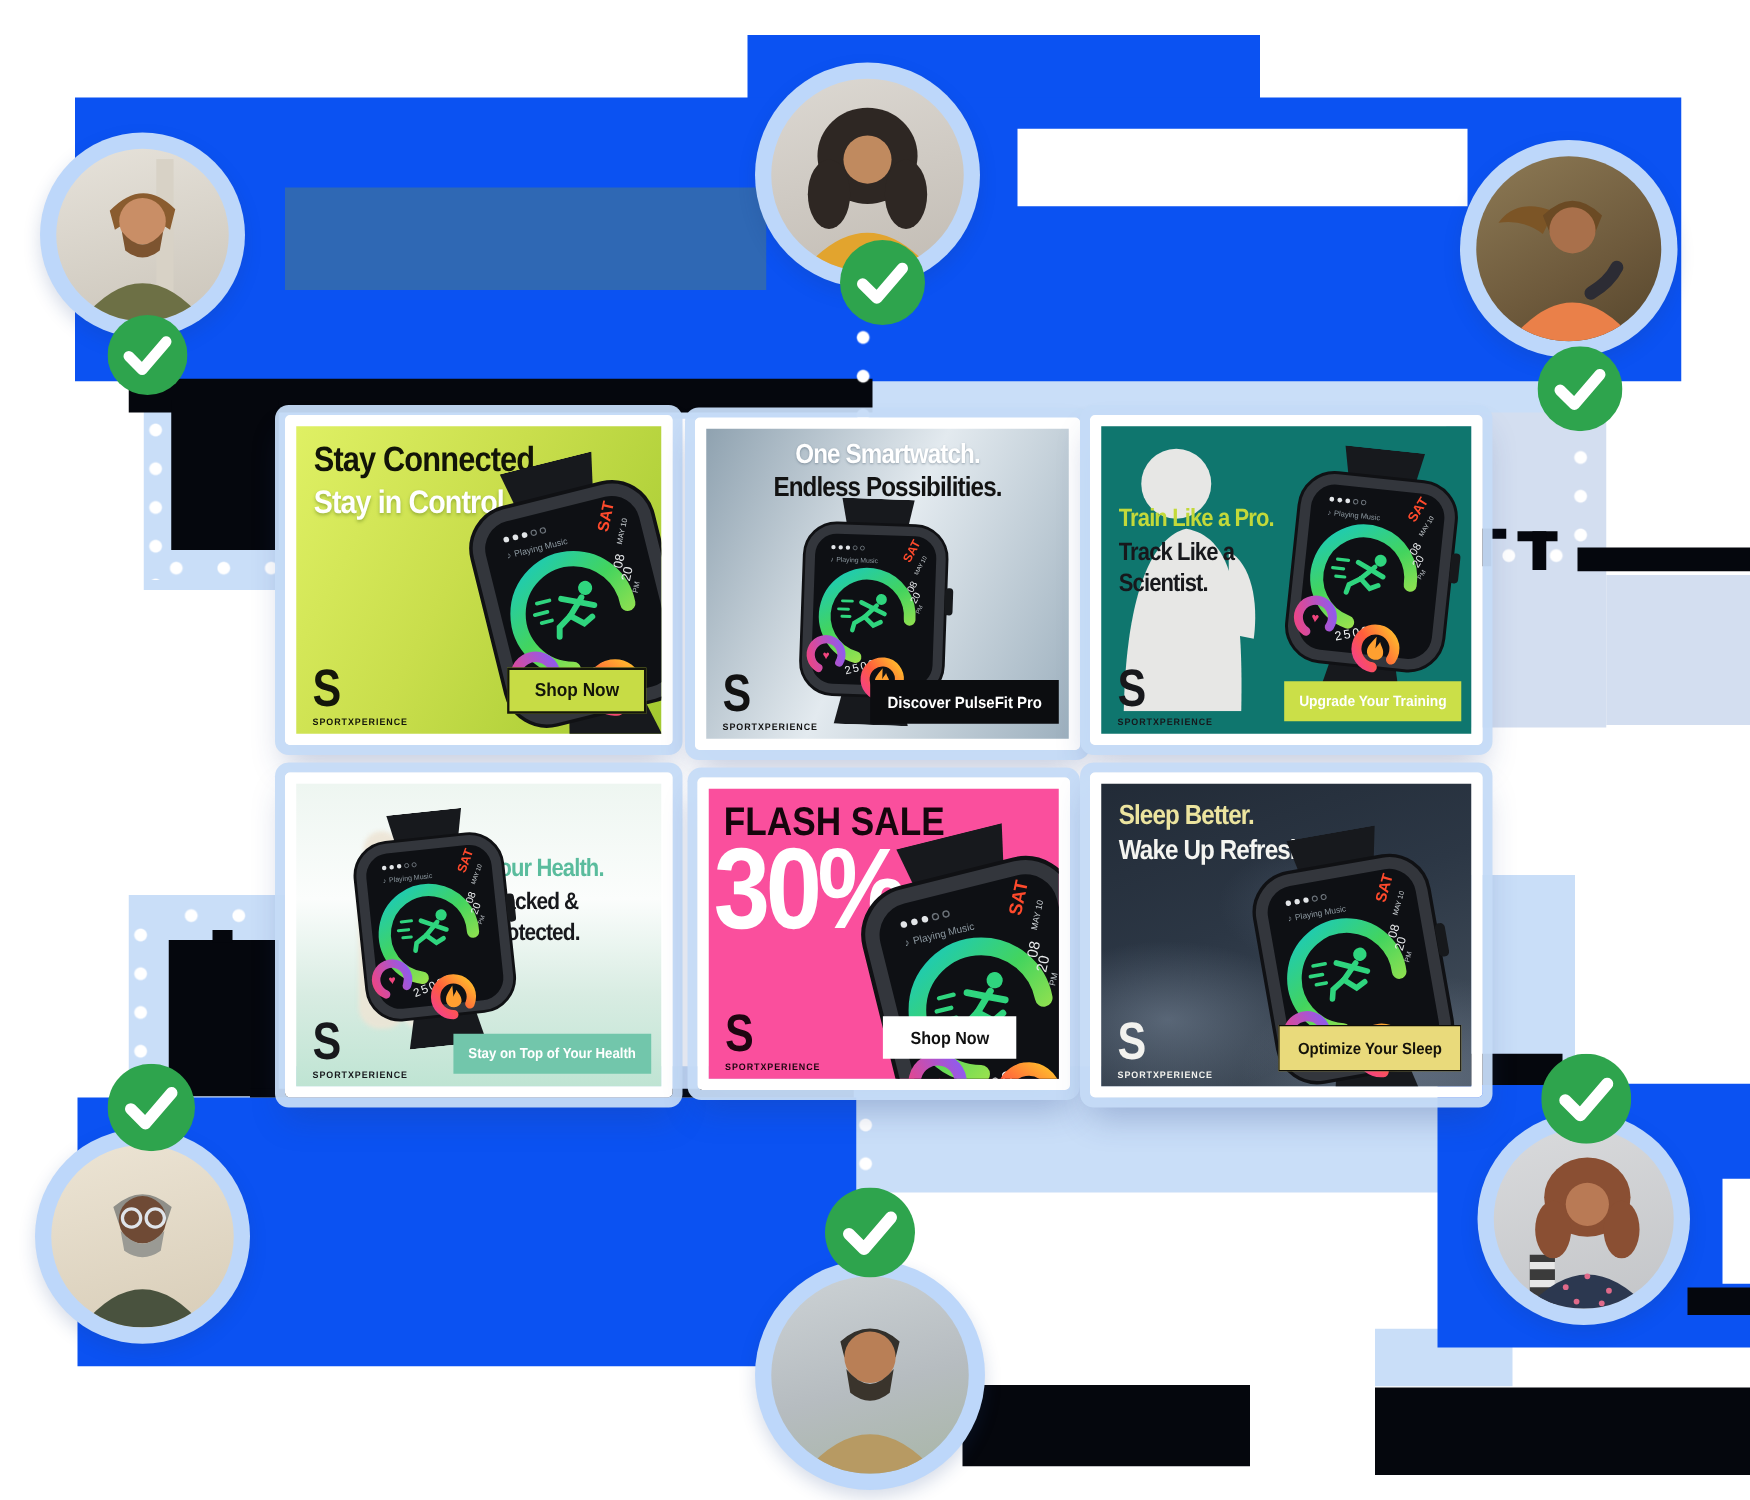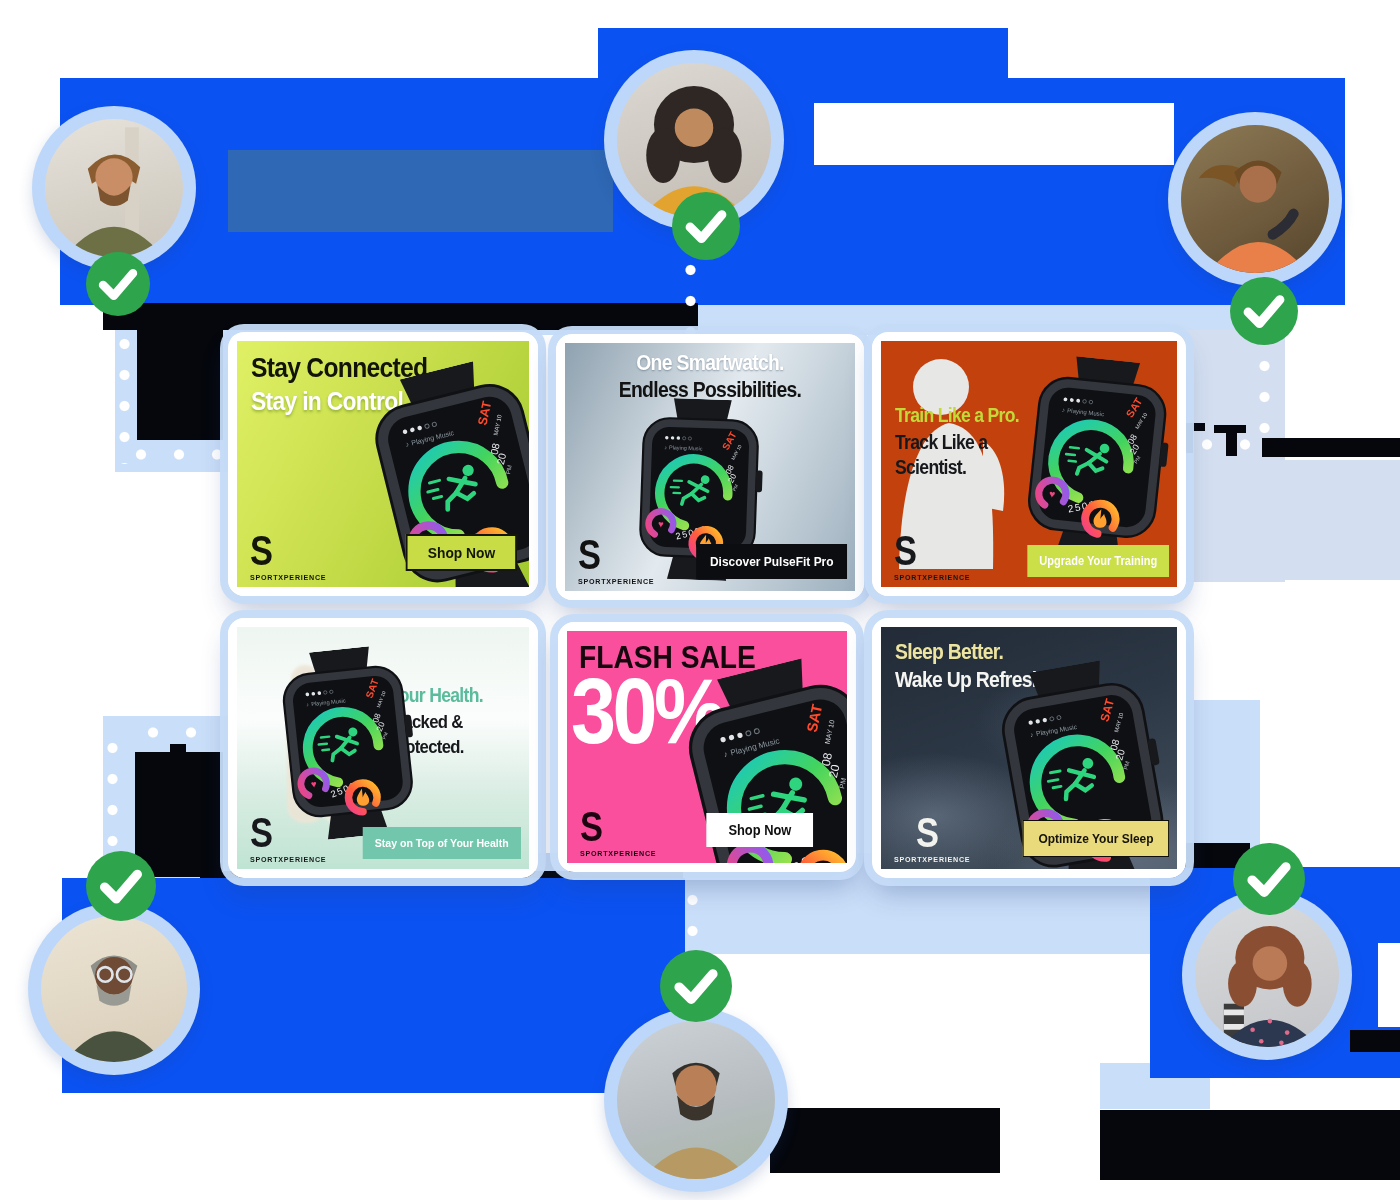--- a/index.html
+++ b/index.html
@@ -9,21 +9,21 @@
   
   .blue{background:#0b52f2;}
   .darkblue{background:#2f68b4;}
   .lightblue{background:#c9def8;}
   .whitefrag{background:#ffffff;}
   .blackfrag{background:#05070d;}
   .z1{z-index:1}.z2{z-index:2}
   .dv{position:absolute;width:13px;z-index:2;background-image:radial-gradient(circle at 6.5px 8px,#fff 4.5px,rgba(255,255,255,0) 5.6px);background-size:13px 31px;background-repeat:repeat-y;}
   .dh{position:absolute;height:13px;z-index:2;background-image:radial-gradient(circle at 7px 6.5px,#fff 4.5px,rgba(255,255,255,0) 5.6px);background-size:38px 13px;background-repeat:repeat-x;}
   
-  .card{position:absolute;z-index:3;border:9px solid #fff;border-radius:16px;
+  .card{position:absolute;z-index:3;border:9px solid #fff;border-radius:4px;
         box-shadow:0 0 0 8px rgba(197,219,247,.95), 0 16px 26px rgba(35,62,130,.28);}
   .card-inner{position:absolute;inset:0;overflow:hidden;}
   .hl{position:absolute;font-weight:700;letter-spacing:-0.8px;transform:scaleX(.88);transform-origin:left top;white-space:nowrap;line-height:1.05;}
   .hl.center{transform-origin:center top;white-space:nowrap;}
   .logo{position:absolute;left:13px;bottom:6px;line-height:1;z-index:4;}
   .logo .s{font-size:42px;font-weight:700;letter-spacing:-1px;transform:scaleX(.82);transform-origin:left bottom;display:block;}
   .logo .nm{display:block;font-size:7.5px;font-weight:700;letter-spacing:.8px;margin-top:2px;transform:scaleX(.95);transform-origin:left top;white-space:nowrap;}
   .cta{position:absolute;font-weight:700;z-index:4;white-space:nowrap;cursor:pointer;transform:scaleX(.92);transform-origin:right bottom;}
   .watch{position:absolute;z-index:2;}
   
@@ -32,21 +32,21 @@
   .c1 .h2{color:#ffffff;font-size:26px;left:14px;top:47px;text-shadow:0 2px 3px rgba(80,110,20,.45);}
   .c1 .cta{right:12px;bottom:16px;background:#c7dc45;border:2px solid #14160a;color:#14160a;font-size:15px;padding:8px 22px;}
   .c1 .logo{color:#14160a;}
   
   .c2 .card-inner{background:linear-gradient(115deg,#8fa2b0 0%,#e3eaef 48%,#9db0be 100%);}
   .c2 .h1{color:#ffffff;font-size:22px;left:50%;top:8px;transform:translateX(-50%) scaleX(.88);text-shadow:0 1px 2px rgba(40,60,80,.4);}
   .c2 .h2{color:#121212;font-size:22px;left:50%;top:35px;transform:translateX(-50%) scaleX(.88);}
   .c2 .cta{right:8px;bottom:12px;background:#0c0d10;color:#fff;font-size:13px;padding:10px 15px;}
   .c2 .logo{color:#121212;}
   
-  .c3 .card-inner{background:#c2410c;}
+  .c3 .card-inner{background:#0f766e;}
   .c3 .h1{color:#c3d93a;font-size:20px;left:14px;top:64px;}
   .c3 .h2{color:#17181c;font-size:20px;left:14px;top:89px;white-space:normal;width:135px;line-height:1.25;}
   .c3 .cta{right:8px;bottom:10px;background:#cbdf48;color:#fff;font-size:12px;padding:9px 13px;}
   .c3 .logo{color:#17181c;}
   
   .c4 .card-inner{background:linear-gradient(180deg,#eef6f1 0%,#fbfdfc 38%,#d8ece2 70%,#bfe4d3 100%);}
   .c4 .h1{color:#5abc9d;font-size:20px;left:152px;top:58px;}
   .c4 .h2{color:#17181c;font-size:19px;left:152px;top:83px;white-space:normal;width:120px;line-height:1.3;}
   .c4 .cta{right:8px;bottom:10px;background:#72c6ab;color:#fff;font-size:11.5px;padding:10px 13px;}
   .c4 .logo{color:#17181c;}
@@ -258,21 +258,21 @@
           <use href="#watchSym"></use>
         </svg>
       <div class="cta">Shop Now</div>
       <div class="logo">
         <span class="s">S</span>
         <span class="nm">SPORTXPERIENCE</span>
       </div>
     </div>
   </div>
 
-  <div class="card c6" style="left:872px;top:618px;width:296px;height:242px;text-align:center;">
+  <div class="card c6" style="left:872px;top:618px;width:296px;height:242px;">
     <div class="card-inner">
       <svg class="watch" style="right:0px;top:38px;width:188px;height:224px;transform:rotate(-10deg);">
           <use href="#watchSym"></use>
         </svg>
       <div class="hl h1">Sleep Better.</div>
       <div class="hl h2">Wake Up Refreshed.</div>
       <div class="cta">Optimize Your Sleep</div>
       <div class="logo">
         <span class="s">S</span>
         <span class="nm">SPORTXPERIENCE</span>

